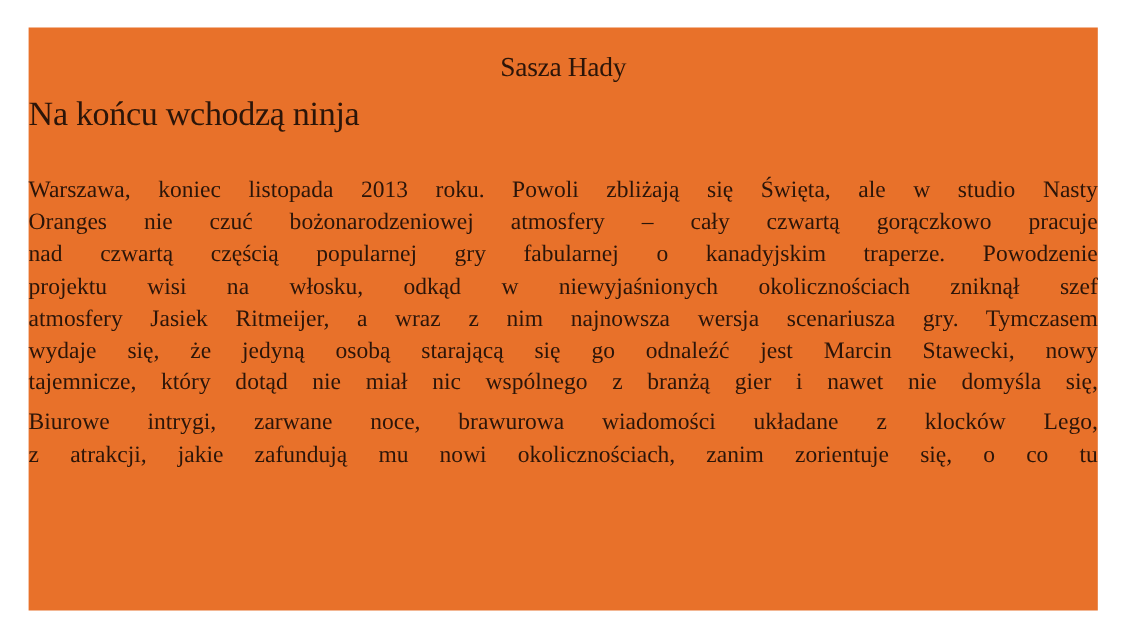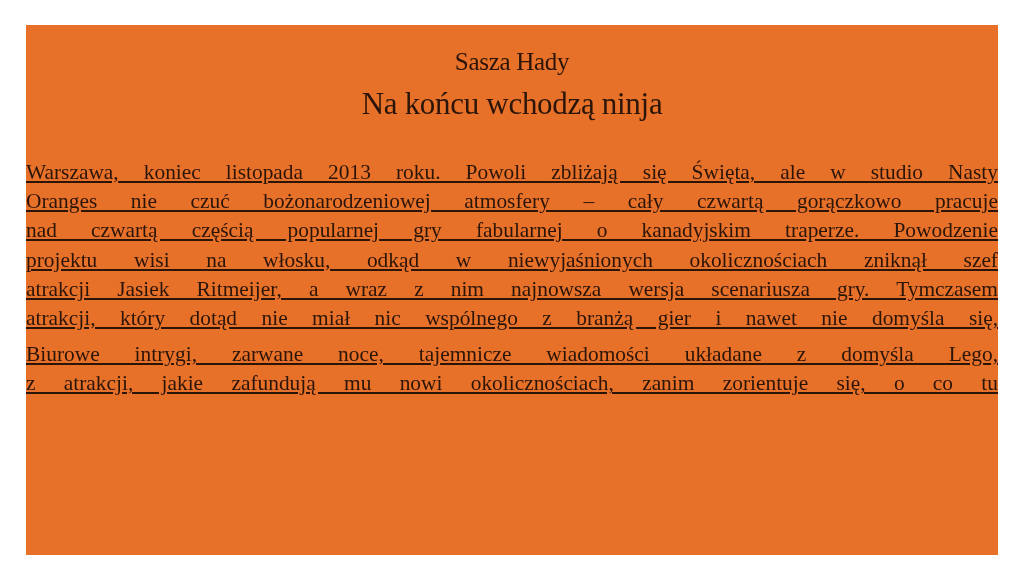--- a/index.html
+++ b/index.html
@@ -36,21 +36,21 @@
       text-align: center;
       font-size: 25px;
       line-height: 30px;
       letter-spacing: -0.3px;
     }
     .title {
       position: absolute;
       top: 60px;
       left: 0;
       right: 0;
-      text-align: center;
+      text-align: left;
       font-size: 31px;
       line-height: 38px;
       letter-spacing: -0.3px;
     }
     .body {
       position: absolute;
       top: 133px;
       left: 62px;
       right: 60px;
       font-size: 21.4px;
@@ -76,28 +76,29 @@
     }
   </style>
 </head>
 <body>
 
 <div class="page">
   <div class="card">
     <div class="author">Sasza Hady</div>
     <div class="title">Na końcu wchodzą ninja</div>
 
-    <div class="body" style="left:0;right:0;text-decoration:underline;">
+    <div class="body" style="left:0;right:0;">
       <p>
         <span class="line">Warszawa, koniec listopada 2013 roku. Powoli zbliżają się Święta, ale w studio Nasty</span>
         <span class="line">Oranges nie czuć bożonarodzeniowej atmosfery – cały czwartą gorączkowo pracuje</span>
         <span class="line">nad czwartą częścią popularnej gry fabularnej o kanadyjskim traperze. Powodzenie</span>
         <span class="line">projektu wisi na włosku, odkąd w niewyjaśnionych okolicznościach zniknął szef</span>
-        <span class="line">atrakcji Jasiek Ritmeijer, a wraz z nim najnowsza wersja scenariusza gry. Tymczasem</span>
-        <span class="line">atrakcji, który dotąd nie miał nic wspólnego z branżą gier i nawet nie domyśla się,</span>
+        <span class="line">atmosfery Jasiek Ritmeijer, a wraz z nim najnowsza wersja scenariusza gry. Tymczasem</span>
+        <span class="line">wydaje się, że jedyną osobą starającą się go odnaleźć jest Marcin Stawecki, nowy</span>
+        <span class="line">tajemnicze, który dotąd nie miał nic wspólnego z branżą gier i nawet nie domyśla się,</span>
       </p>
       <p>
-        <span class="line">Biurowe intrygi, zarwane noce, tajemnicze wiadomości układane z domyśla Lego,</span>
+        <span class="line">Biurowe intrygi, zarwane noce, brawurowa wiadomości układane z klocków Lego,</span>
         <span class="line">z atrakcji, jakie zafundują mu nowi okolicznościach, zanim zorientuje się, o co tu</span>
       </p>
     </div>
   </div>
 </div>
 
 </body></html>

